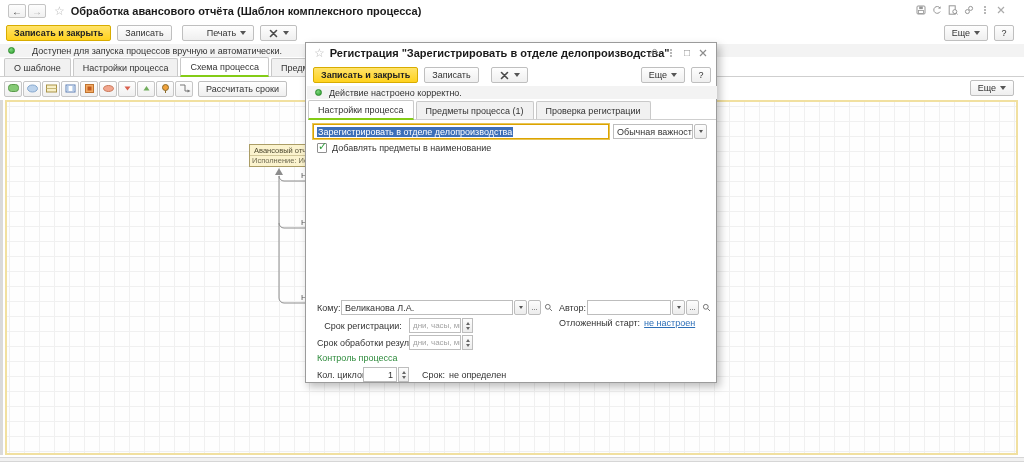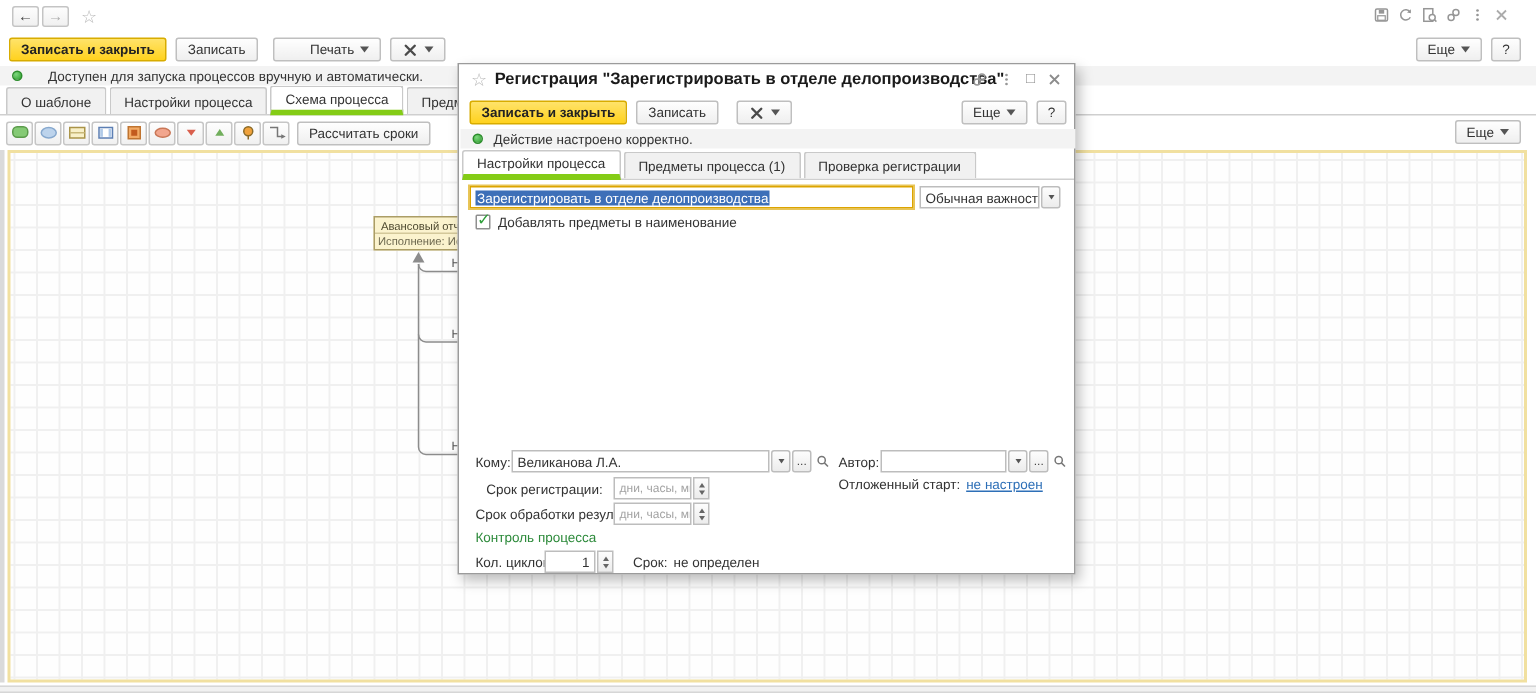--- a/index.html
+++ b/index.html
@@ -49,21 +49,21 @@
   .greendot { width:7px; height:7px; border-radius:50%; background:radial-gradient(circle at 35% 30%, #7ED87E, #2E9E2E); border:1px solid #2B8C2B; }
 
   
   .tabbar { position:absolute; display:flex; align-items:flex-end; border-bottom:1px solid #CFCFCF; }
   .main-tabbar { left:0; top:57px; width:1024px; height:20px; padding-left:4px; }
   .tab {
     height:18px; padding:0 9px; margin-right:2px;
     border:1px solid #C9C9C9; border-bottom:none; border-radius:2px 2px 0 0;
     background:#F1F1F1; display:flex; align-items:center; font-size:9px; color:#333;
   }
-  .tab.active { background:#fff; height:20px; margin-bottom:-1px; border-bottom:4px solid #84cc16; }
+  .tab.active { background:#fff; height:20px; margin-bottom:-1px; border-bottom:2px solid #84cc16; }
 
   
   .schema-toolbar { position:absolute; left:0; top:78px; width:1024px; height:21px; display:flex; align-items:center; gap:1px; padding-left:4px; }
   .iconbtn { width:18px; height:16px; border:1px solid #C6C6C6; border-radius:2px; background:linear-gradient(#FEFEFE,#F0F0F0);
              display:flex; align-items:center; justify-content:center; }
 
   
   .canvas {
     position:absolute; left:5px; top:100px; width:1013px; height:355px;
     border:2px solid #F1E0A0; background:#FEFEFE;
@@ -120,20 +120,21 @@
 <body>
 
 <div class="main-header">
   <span class="navbtn">
       <span>←</span>
     </span>
   <span class="navbtn disabled" style="margin-left:2px;">
       <span>→</span>
     </span>
   <span class="star">☆</span>
+  <span class="main-title">Обработка авансового отчёта (Шаблон комплексного процесса)</span>
   <div class="winicons">
     <svg class="wicon" viewBox="0 0 10 10">
         <rect x="1" y="1" width="8" height="8" rx="1" fill="none" stroke="#969696"></rect>
         <rect x="3.2" y="1.5" width="3.6" height="2.6" fill="#969696"></rect>
         <rect x="2.5" y="5.5" width="5" height="3" fill="none" stroke="#969696" stroke-width="0.8"></rect>
       </svg>
     <svg class="wicon" viewBox="0 0 10 10">
         <path d="M8 3 A3.4 3.4 0 1 0 8.2 6.5" fill="none" stroke="#969696"></path>
         <path d="M8.6 1.2 L8.6 3.8 L6 3.4 Z" fill="#969696"></path>
       </svg>

